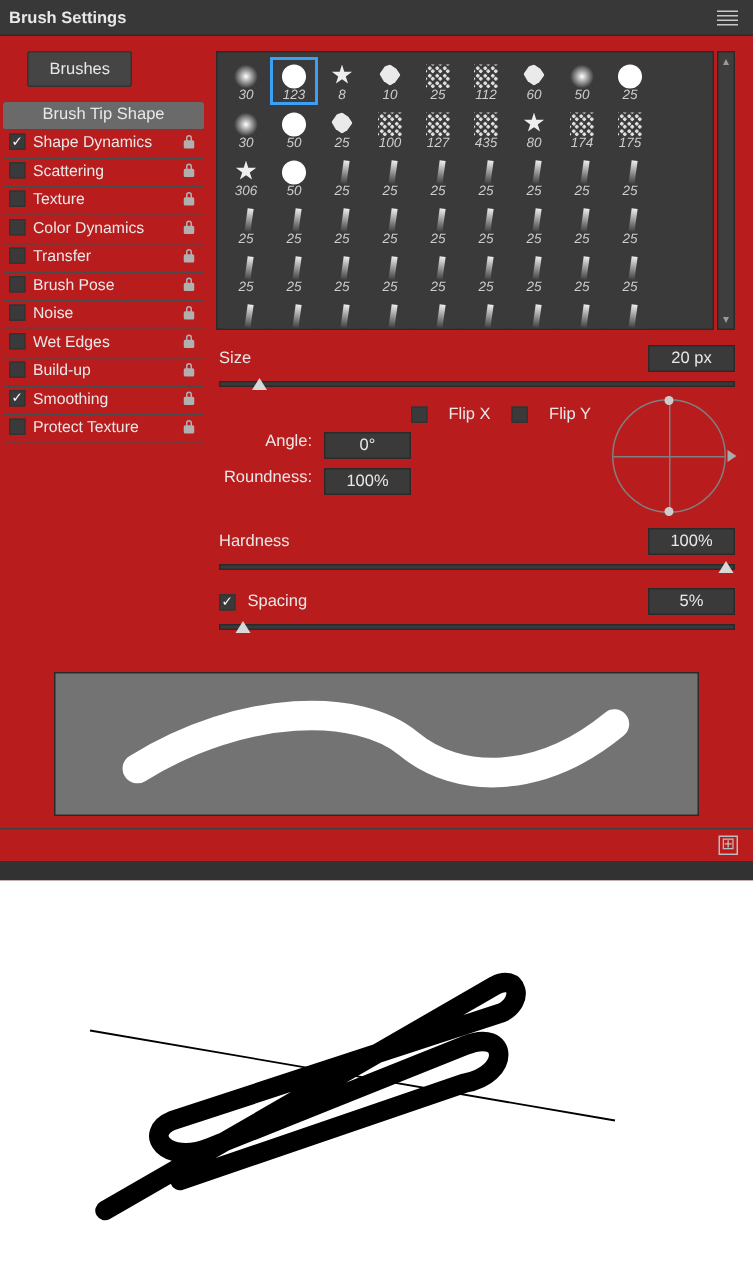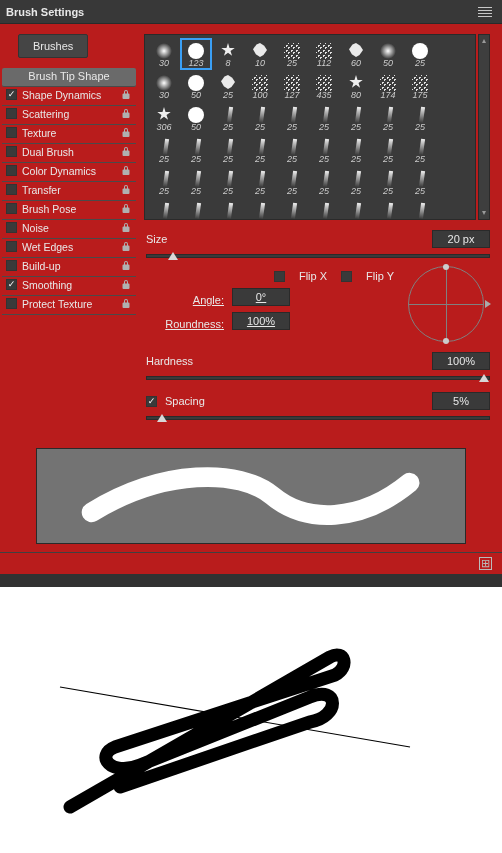--- a/index.html
+++ b/index.html
@@ -216,24 +216,23 @@
     display: flex;
     gap: 14px;
     align-items: flex-start;
     margin-top: 8px;
   }
   .angle-left {
     flex: 1;
   }
   .angle-line {
     display: flex;
-    align-items: flex-end;
+    align-items: flex-start;
     gap: 8px;
-    margin: 6px 16px;
-    text-decoration: underline;
+    margin: 6px 0;
   }
   .angle-line .lbl { width: 62px; text-align: right; font-size: 11px; }
   .angle-circle {
     width: 76px; height: 76px;
     border: 1px solid #808080;
     border-radius: 50%;
     position: relative;
     margin-right: 6px;
   }
   .angle-cross1 { position:absolute; left:0; right:0; top:50%; height:1px; background:#808080;}
@@ -313,27 +312,20 @@
           </div>
           <div class="opt-row">
             <span class="chk"></span>
             <label>Texture</label>
             <span><svg class="lock-icon" viewBox="0 0 24 24">
                 <path d="M12 2a4 4 0 00-4 4v3H7a2 2 0 00-2 2v7a2 2 0 002 2h10a2 2 0 002-2v-7a2 2 0 00-2-2h-1V6a4 4 0 00-4-4zm-2 4a2 2 0 114 0v3h-4V6z"></path>
               </svg></span>
           </div>
           <div class="opt-row">
             <span class="chk"></span>
-            <label>Dual Brush</label>
-            <span><svg class="lock-icon" viewBox="0 0 24 24">
-                <path d="M12 2a4 4 0 00-4 4v3H7a2 2 0 00-2 2v7a2 2 0 002 2h10a2 2 0 002-2v-7a2 2 0 00-2-2h-1V6a4 4 0 00-4-4zm-2 4a2 2 0 114 0v3h-4V6z"></path>
-              </svg></span>
-          </div>
-          <div class="opt-row">
-            <span class="chk"></span>
             <label>Color Dynamics</label>
             <span><svg class="lock-icon" viewBox="0 0 24 24">
                 <path d="M12 2a4 4 0 00-4 4v3H7a2 2 0 00-2 2v7a2 2 0 002 2h10a2 2 0 002-2v-7a2 2 0 00-2-2h-1V6a4 4 0 00-4-4zm-2 4a2 2 0 114 0v3h-4V6z"></path>
               </svg></span>
           </div>
           <div class="opt-row">
             <span class="chk"></span>
             <label>Transfer</label>
             <span><svg class="lock-icon" viewBox="0 0 24 24">
                 <path d="M12 2a4 4 0 00-4 4v3H7a2 2 0 00-2 2v7a2 2 0 002 2h10a2 2 0 002-2v-7a2 2 0 00-2-2h-1V6a4 4 0 00-4-4zm-2 4a2 2 0 114 0v3h-4V6z"></path>

